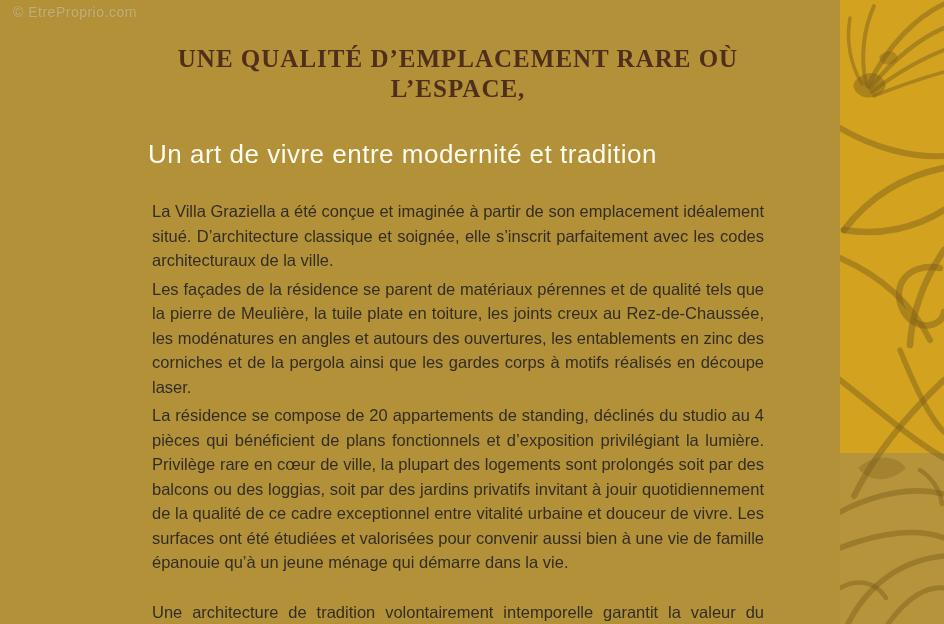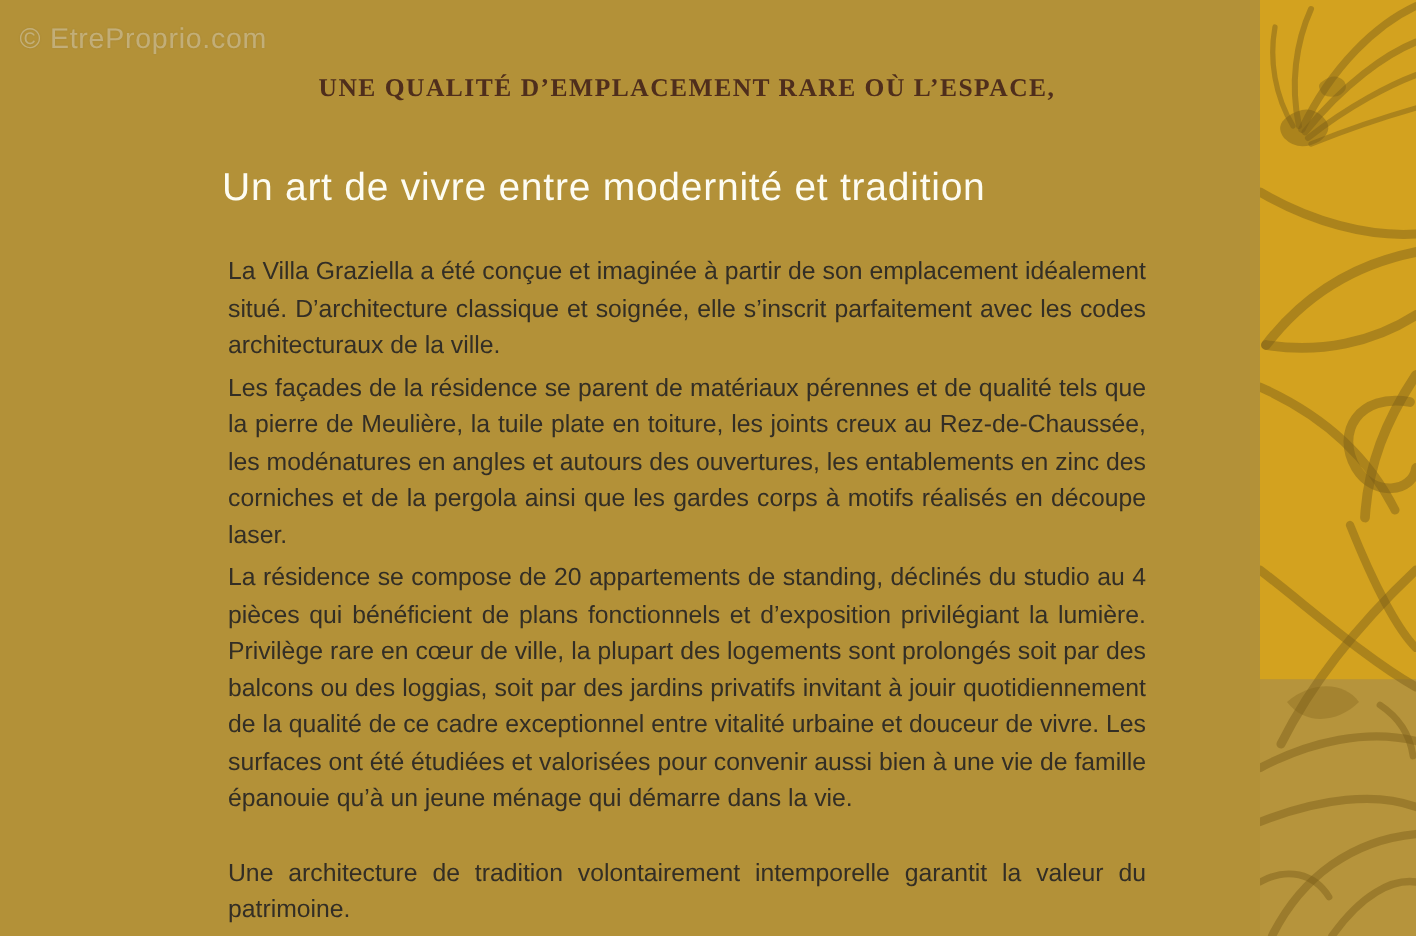--- a/index.html
+++ b/index.html
@@ -12,37 +12,37 @@
     font-family: "Liberation Sans", sans-serif;
   }
   
   .band { position: absolute; left: 840px; top: 0; width: 104px; height: 624px; }
   .band-top { position: absolute; left: 0; top: 0; width: 104px; height: 453px; background: #d3a21f; }
   .band-bottom { position: absolute; left: 0; top: 453px; width: 104px; height: 171px; background: #b6943c; }
   .band svg { position: absolute; left: 0; top: 0; }
 
   .watermark {
     position: absolute;
-    left: 13px; top: 16px;
-    font-size: 19px;
+    left: 13px; top: 4px;
+    font-size: 14px;
     letter-spacing: 0.5px;
     color: rgba(234, 228, 212, 0.42);
     text-shadow: 0 0 1px rgba(120,100,50,0.25);
   }
 
   .content {
     position: absolute;
     left: 148px; top: 44px;
     width: 620px;
   }
   .headline {
     margin: 0;
     font-family: "Liberation Serif", serif;
     font-weight: 600;
-    font-size: 17px;
+    font-size: 25px;
     line-height: 30px;
     letter-spacing: 1px;
     text-align: center;
     color: #4f2e1c;
   }
   .subheadline {
     margin: 35px 0 0 0;
     font-weight: 300;
     font-size: 26px;
     letter-spacing: 0.5px;

